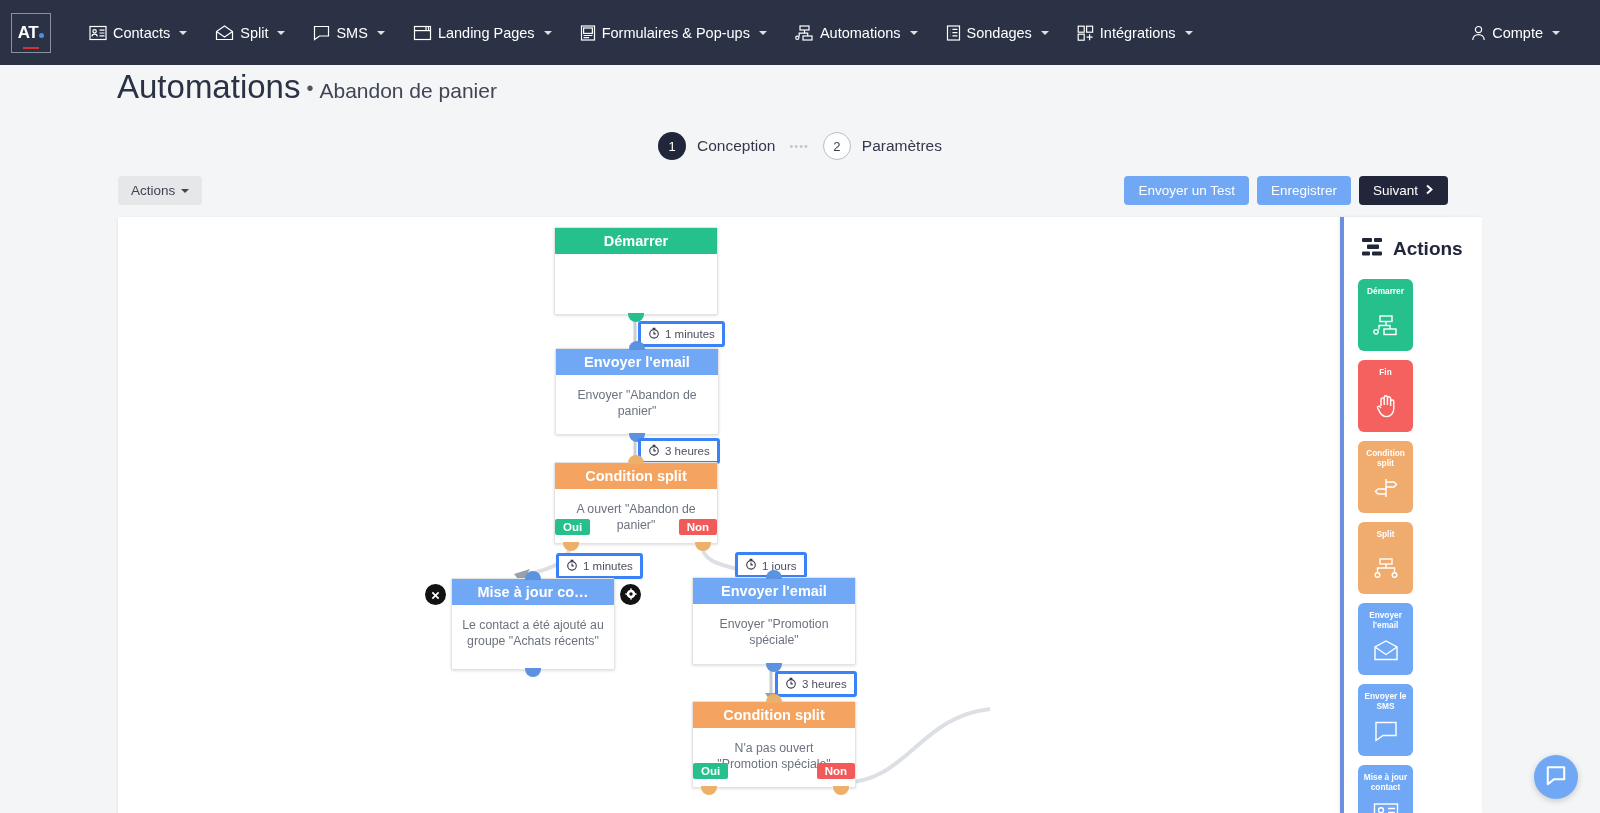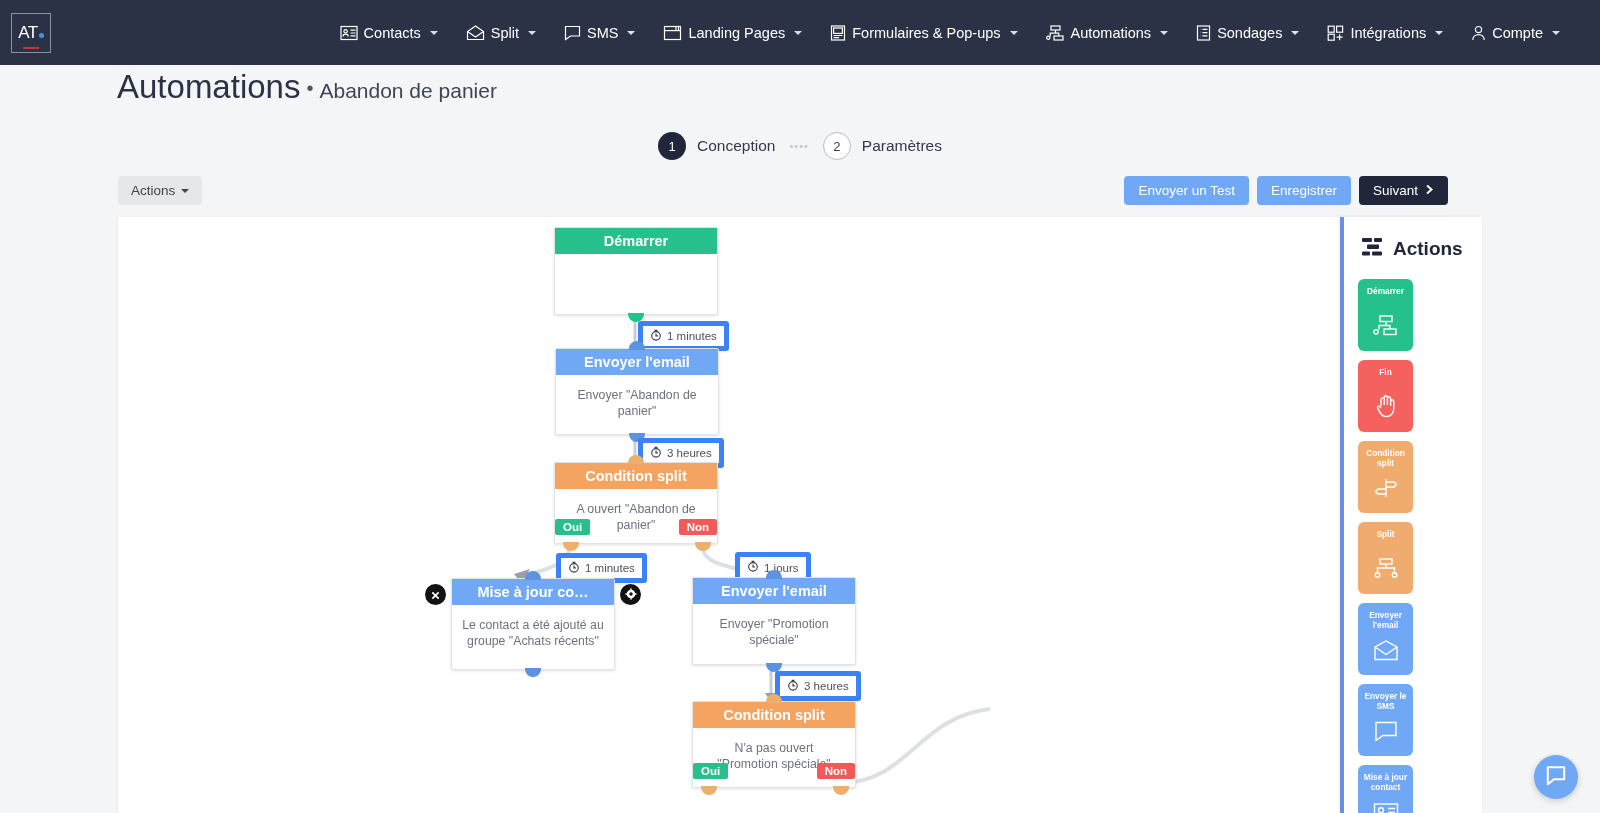--- a/index.html
+++ b/index.html
@@ -16,25 +16,25 @@
     width: 1600px; height: 65px;
     background: #2b3245;
     display: flex; align-items: center;
   }
   .logo-box {
     width: 40px; height: 40px; margin-left: 11px;
     border: 1px solid #8a90a0;
     display: flex; align-items: center; justify-content: center;
     position: relative; background: #2b3245;
   }
-  .logo-text { color:#fff; font-weight:normal; font-size:17px; letter-spacing:-0.5px; font-family:"Liberation Sans",sans-serif; }
+  .logo-text { color:#fff; font-weight:bold; font-size:17px; letter-spacing:-0.5px; font-family:"Liberation Sans",sans-serif; }
   .logo-dot { width:5px; height:5px; border-radius:50%; background:#4a90e2; margin-left:1px; margin-top:6px; }
   .logo-underline { position:absolute; bottom:3px; left:50%; transform:translateX(-50%); width:16px; height:2px; background:#d0342c; }
 
-  .nav-items { display: flex; align-items: center; margin-left: 24px; flex: 1; justify-content: flex-end; }
+  .nav-items { display: flex; align-items: center; margin-left: 24px; flex: 1; }
   .nav-item {
     display: flex; align-items: center; gap: 6px;
     color: #fff; font-size: 14.5px; padding: 8px 14px;
     cursor: pointer; white-space: nowrap;
   }
   .nav-item svg { display:block; }
   .caret {
     width:0; height:0; border-left:4px solid transparent; border-right:4px solid transparent;
     border-top:4px solid #fff; margin-left:3px; opacity:.85;
   }
@@ -124,21 +124,21 @@
   .chip {
     position:absolute; bottom:8px;
     color:#fff; font-size:11.5px; font-weight:bold;
     padding:2px 8px; border-radius:2px;
   }
   .chip.oui { left:0px; background:#25c08b; }
   .chip.non { right:0px; background:#f25a5a; }
 
   
   .delay {
-    position:absolute; background:#fff; border:5px solid #3b82f6;
+    position:absolute; background:#fff; border:3px solid #3b82f6;
     border-radius:3px; padding:3px 7px;
     display:flex; align-items:center; gap:5px;
     font-size:11.5px; color:#4b505f; white-space:nowrap;
     box-shadow:0 1px 2px rgba(0,0,0,0.07);
   }
 
   
   .node-ctrl {
     position:absolute; width:21px; height:21px; border-radius:50%;
     background:#121212; color:#fff;

